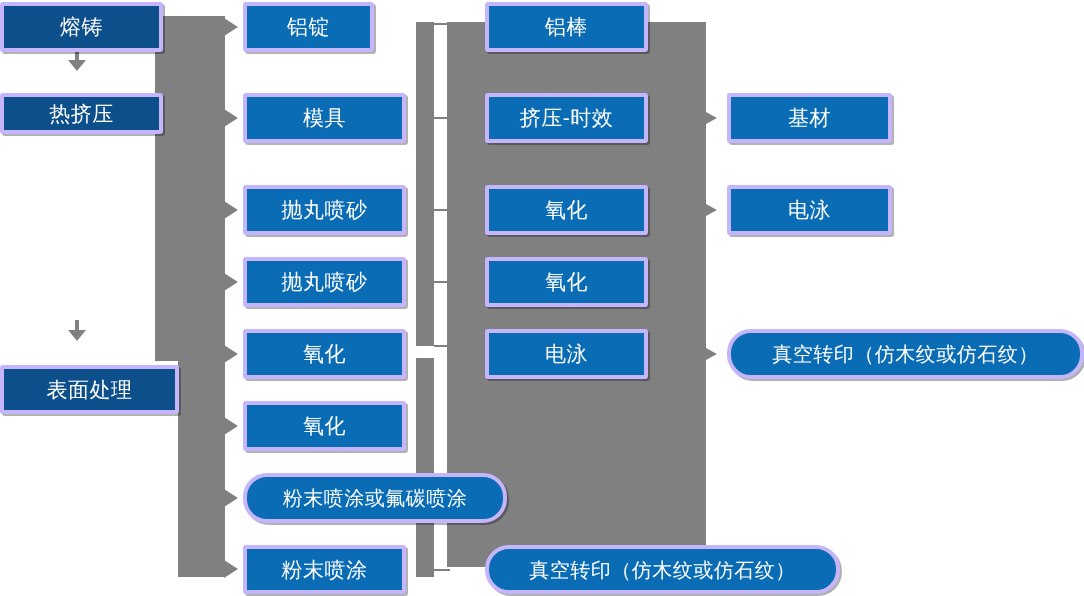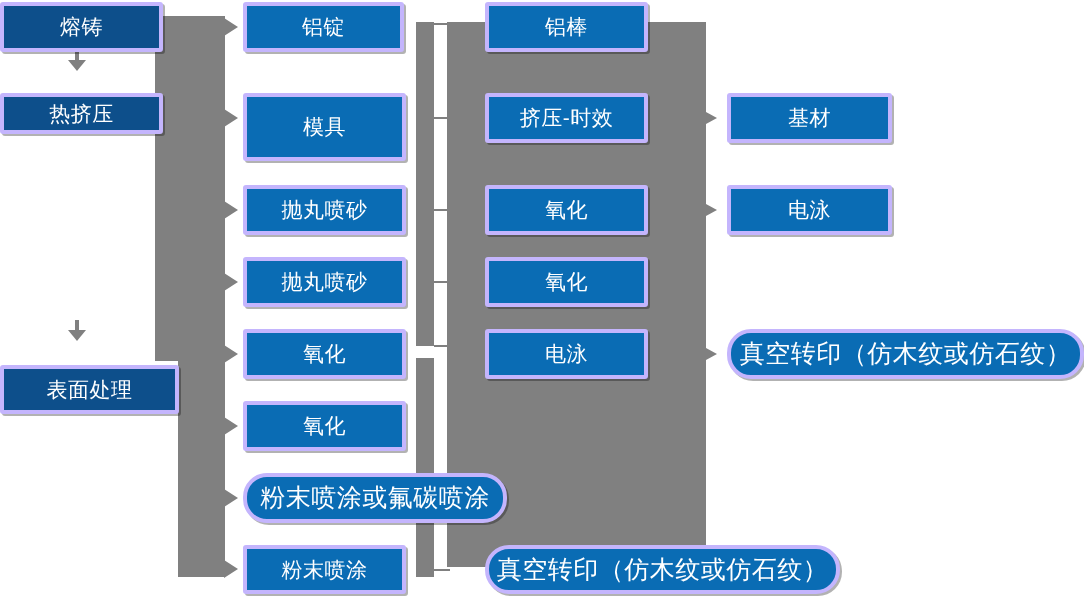--- a/index.html
+++ b/index.html
@@ -54,21 +54,21 @@
     justify-content:center;
     text-align:center;
     line-height:1.1;
     white-space:nowrap;
     font-size:21px;
     letter-spacing:0.5px;
     box-shadow:2px 2px 0 rgba(0,0,0,0.30);
   }
   .box.dark{ background:#0d4f8b; }
   .box.bright{ background:#0a6cb4; }
-  .box.wide{ font-size:25px;border-radius:24px; }
+  .box.wide{ font-size:20px;border-radius:24px; }
 </style>
 </head>
 <body>
 
 <div id="canvas">
 
   <div class="gray" style="left:155px; top:16px; width:70px; height:345px;"></div>
 
   <div class="gray" style="left:178px; top:361px; width:47px; height:216px;"></div>
 
@@ -103,22 +103,22 @@
   <div class="gray" style="left:447px; top:22px; width:259px; height:545px;"></div>
 
   <div class="arrow-head small" style="left:706px; top:112px;"></div>
   <div class="arrow-head small" style="left:706px; top:204px;"></div>
   <div class="arrow-head small" style="left:706px; top:348px;"></div>
 
   <div class="box dark" style="left:0px; top:2px; width:163px; height:50px;">熔铸</div>
   <div class="box dark" style="left:0px; top:93px; width:163px; height:41px;">热挤压</div>
   <div class="box dark" style="left:0px; top:365px; width:179px; height:49px;">表面处理</div>
 
-  <div class="box bright" style="left:243px; top:2px; width:161px; height:50px;">铝锭</div>
-  <div class="box bright" style="left:243px; top:93px; width:163px; height:68px;">模具</div>
+  <div class="box bright" style="left:243px; top:2px; width:131px; height:50px;">铝锭</div>
+  <div class="box bright" style="left:243px; top:93px; width:163px; height:50px;">模具</div>
   <div class="box bright" style="left:243px; top:185px; width:163px; height:50px;">抛丸喷砂</div>
   <div class="box bright" style="left:243px; top:257px; width:163px; height:50px;">抛丸喷砂</div>
   <div class="box bright" style="left:243px; top:329px; width:163px; height:50px;">氧化</div>
   <div class="box bright" style="left:243px; top:401px; width:163px; height:50px;">氧化</div>
   <div class="box bright wide" style="left:243px; top:473px; width:264px; height:50px;">粉末喷涂或氟碳喷涂</div>
   <div class="box bright" style="left:243px; top:545px; width:163px; height:49px;">粉末喷涂</div>
 
   <div class="box bright" style="left:485px; top:2px; width:163px; height:50px;">铝棒</div>
   <div class="box bright" style="left:485px; top:93px; width:163px; height:50px;">挤压-时效</div>
   <div class="box bright" style="left:485px; top:185px; width:163px; height:50px;">氧化</div>

